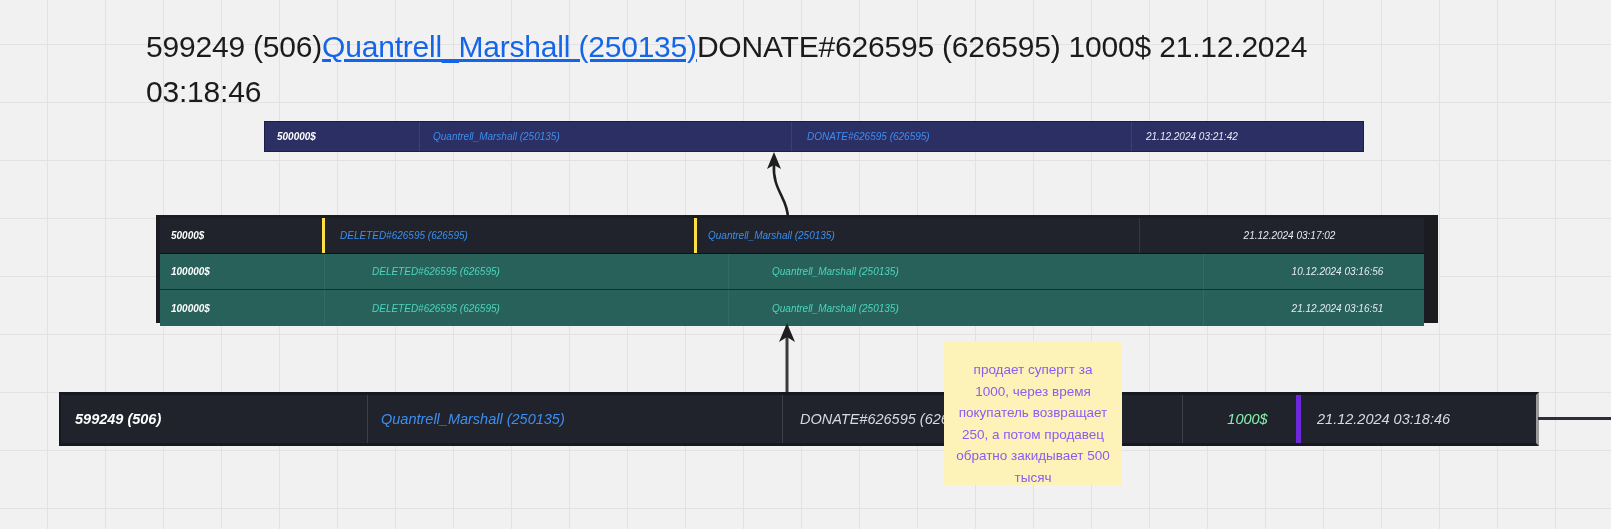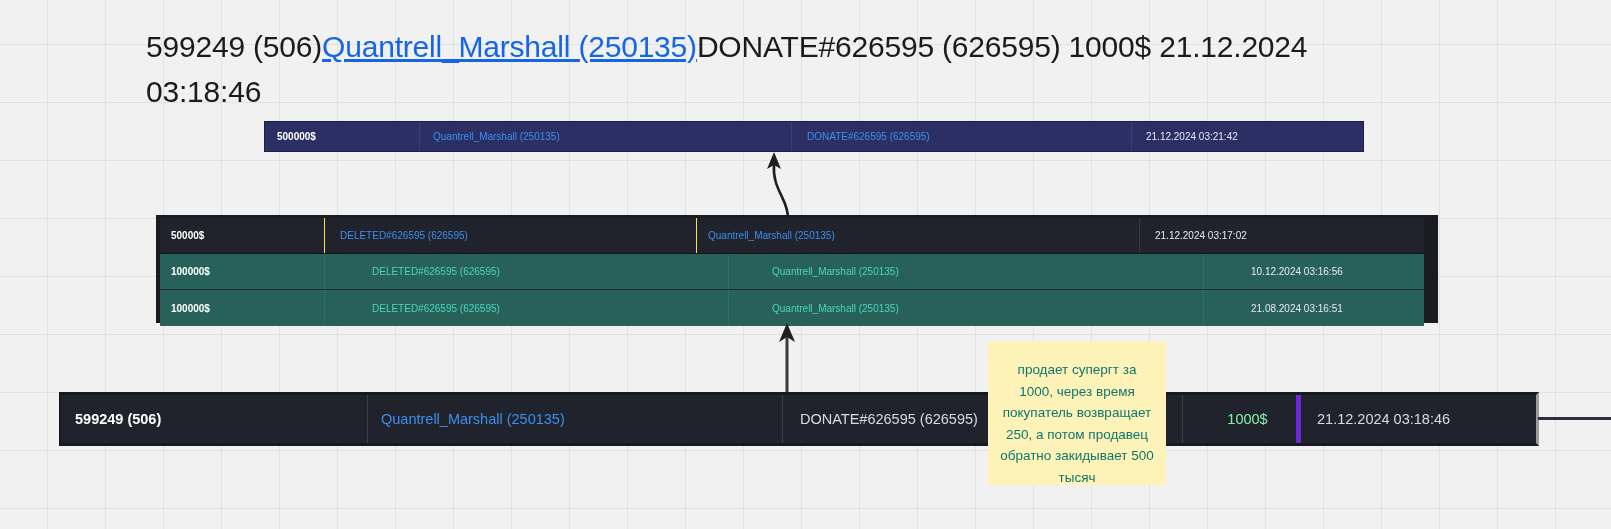--- a/index.html
+++ b/index.html
@@ -46,20 +46,21 @@
     text-decoration: underline;
     cursor: pointer;
   }
   .cell {
     box-sizing: border-box;
     height: 100%;
     display: flex;
     align-items: center;
     overflow: hidden;
     white-space: nowrap;
+    font-style: italic;
   }
   .cell .txt { display: block; }
 
   
   #top-table {
     position: absolute;
     left: 264px;
     top: 121px;
     width: 1100px;
     height: 31px;
@@ -133,27 +134,28 @@
     padding-left: 15px;
   }
   #mid-frame .c-user {
     width: 443px;
     padding-left: 11px;
   }
   #mid-frame .c-date {
     flex: 1;
     padding-left: 15px;
     color: #e8eaf2;
+    justify-content: center;
   }
   #mid-frame .mrow.dark .c-item,
   #mid-frame .mrow.dark .c-user { color: #3d8ef0; }
   #mid-frame .mrow.teal .c-item,
   #mid-frame .mrow.teal .c-user { color: #4bd6be; }
   #mid-frame .mrow.dark .c-amt,
-  #mid-frame .mrow.dark .c-item { border-right: 1px solid #fde047; }
+  #mid-frame .mrow.dark .c-item { border-right: 3px solid #fde047; }
   #mid-frame .mrow.dark .c-user { border-right: 1px solid #343844; }
   #mid-frame .mrow.teal .c-amt,
   #mid-frame .mrow.teal .c-item,
   #mid-frame .mrow.teal .c-user { border-right: 1px solid #2d6d66; }
 
   
   #bottom-row {
     position: absolute;
     left: 59px;
     top: 392px;
@@ -214,30 +216,30 @@
   .arrow-svg {
     position: absolute;
     pointer-events: none;
   }
   #arrow-upper { left: 748px; top: 150px; }
   #arrow-lower { left: 772px; top: 322px; }
 
   
   #sticky-note {
     position: absolute;
-    left: 988px;
+    left: 944px;
     top: 341px;
     width: 178px;
     height: 144px;
     background: #fdf3b8;
     box-sizing: border-box;
     padding: 18px 12px 10px 12px;
     font-size: 13.5px;
     line-height: 21.5px;
-    color: #0f766e;
+    color: #8b5cf6;
     text-align: center;
     overflow: hidden;
   }
 </style>
 </head>
 <body>
 
 <div id="canvas">
 
   <div id="title-caption"><span class="plain">599249 (506)</span><span class="link">Quantrell_Marshall (250135)</span><span class="plain">DONATE#626595 (626595) 1000$ 21.12.2024 03:18:46</span></div>
@@ -295,21 +297,21 @@
       <div class="cell c-amt">
           <span class="txt">100000$</span>
         </div>
       <div class="cell c-item">
           <span class="txt">DELETED#626595 (626595)</span>
         </div>
       <div class="cell c-user">
           <span class="txt">Quantrell_Marshall (250135)</span>
         </div>
       <div class="cell c-date">
-          <span class="txt">21.08.2024 03:16:51</span>
+          <span class="txt">21.12.2024 03:16:51</span>
         </div>
     </div>
   </div>
 
   <svg class="arrow-svg" id="arrow-lower" width="30" height="72" viewBox="0 0 30 72">
     <line x1="15" y1="72" x2="15" y2="14" stroke="#3b3b3b" stroke-width="3"></line>
     <path d="M15 1 L 23 20 L 15 15 L 7 20 Z" fill="#1f1f1f"></path>
   </svg>
 
   <div id="bottom-row">

